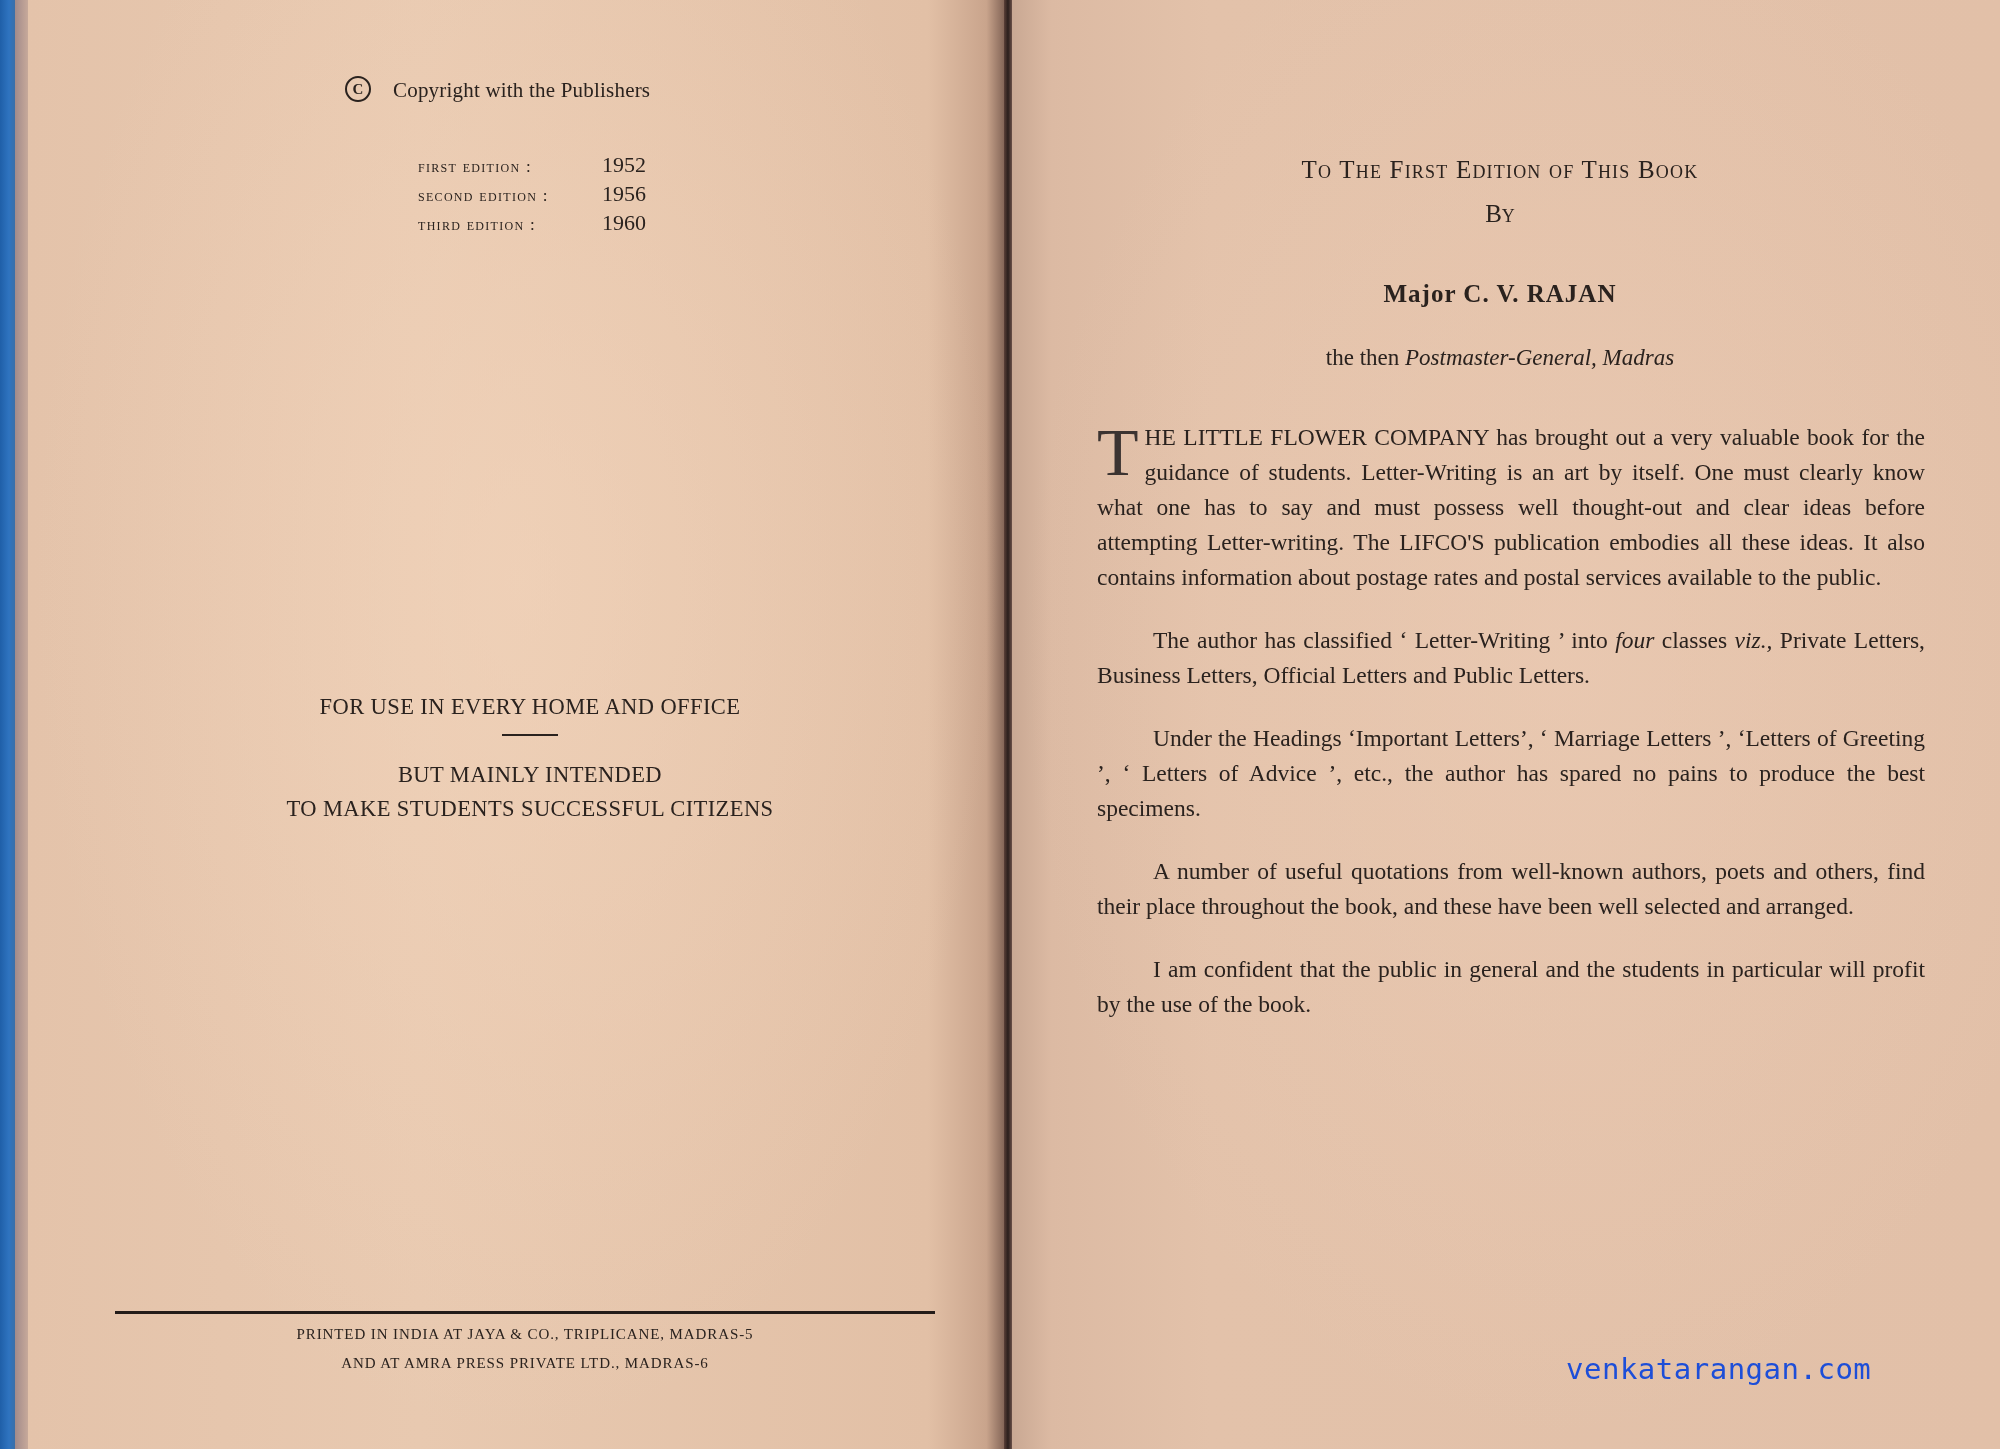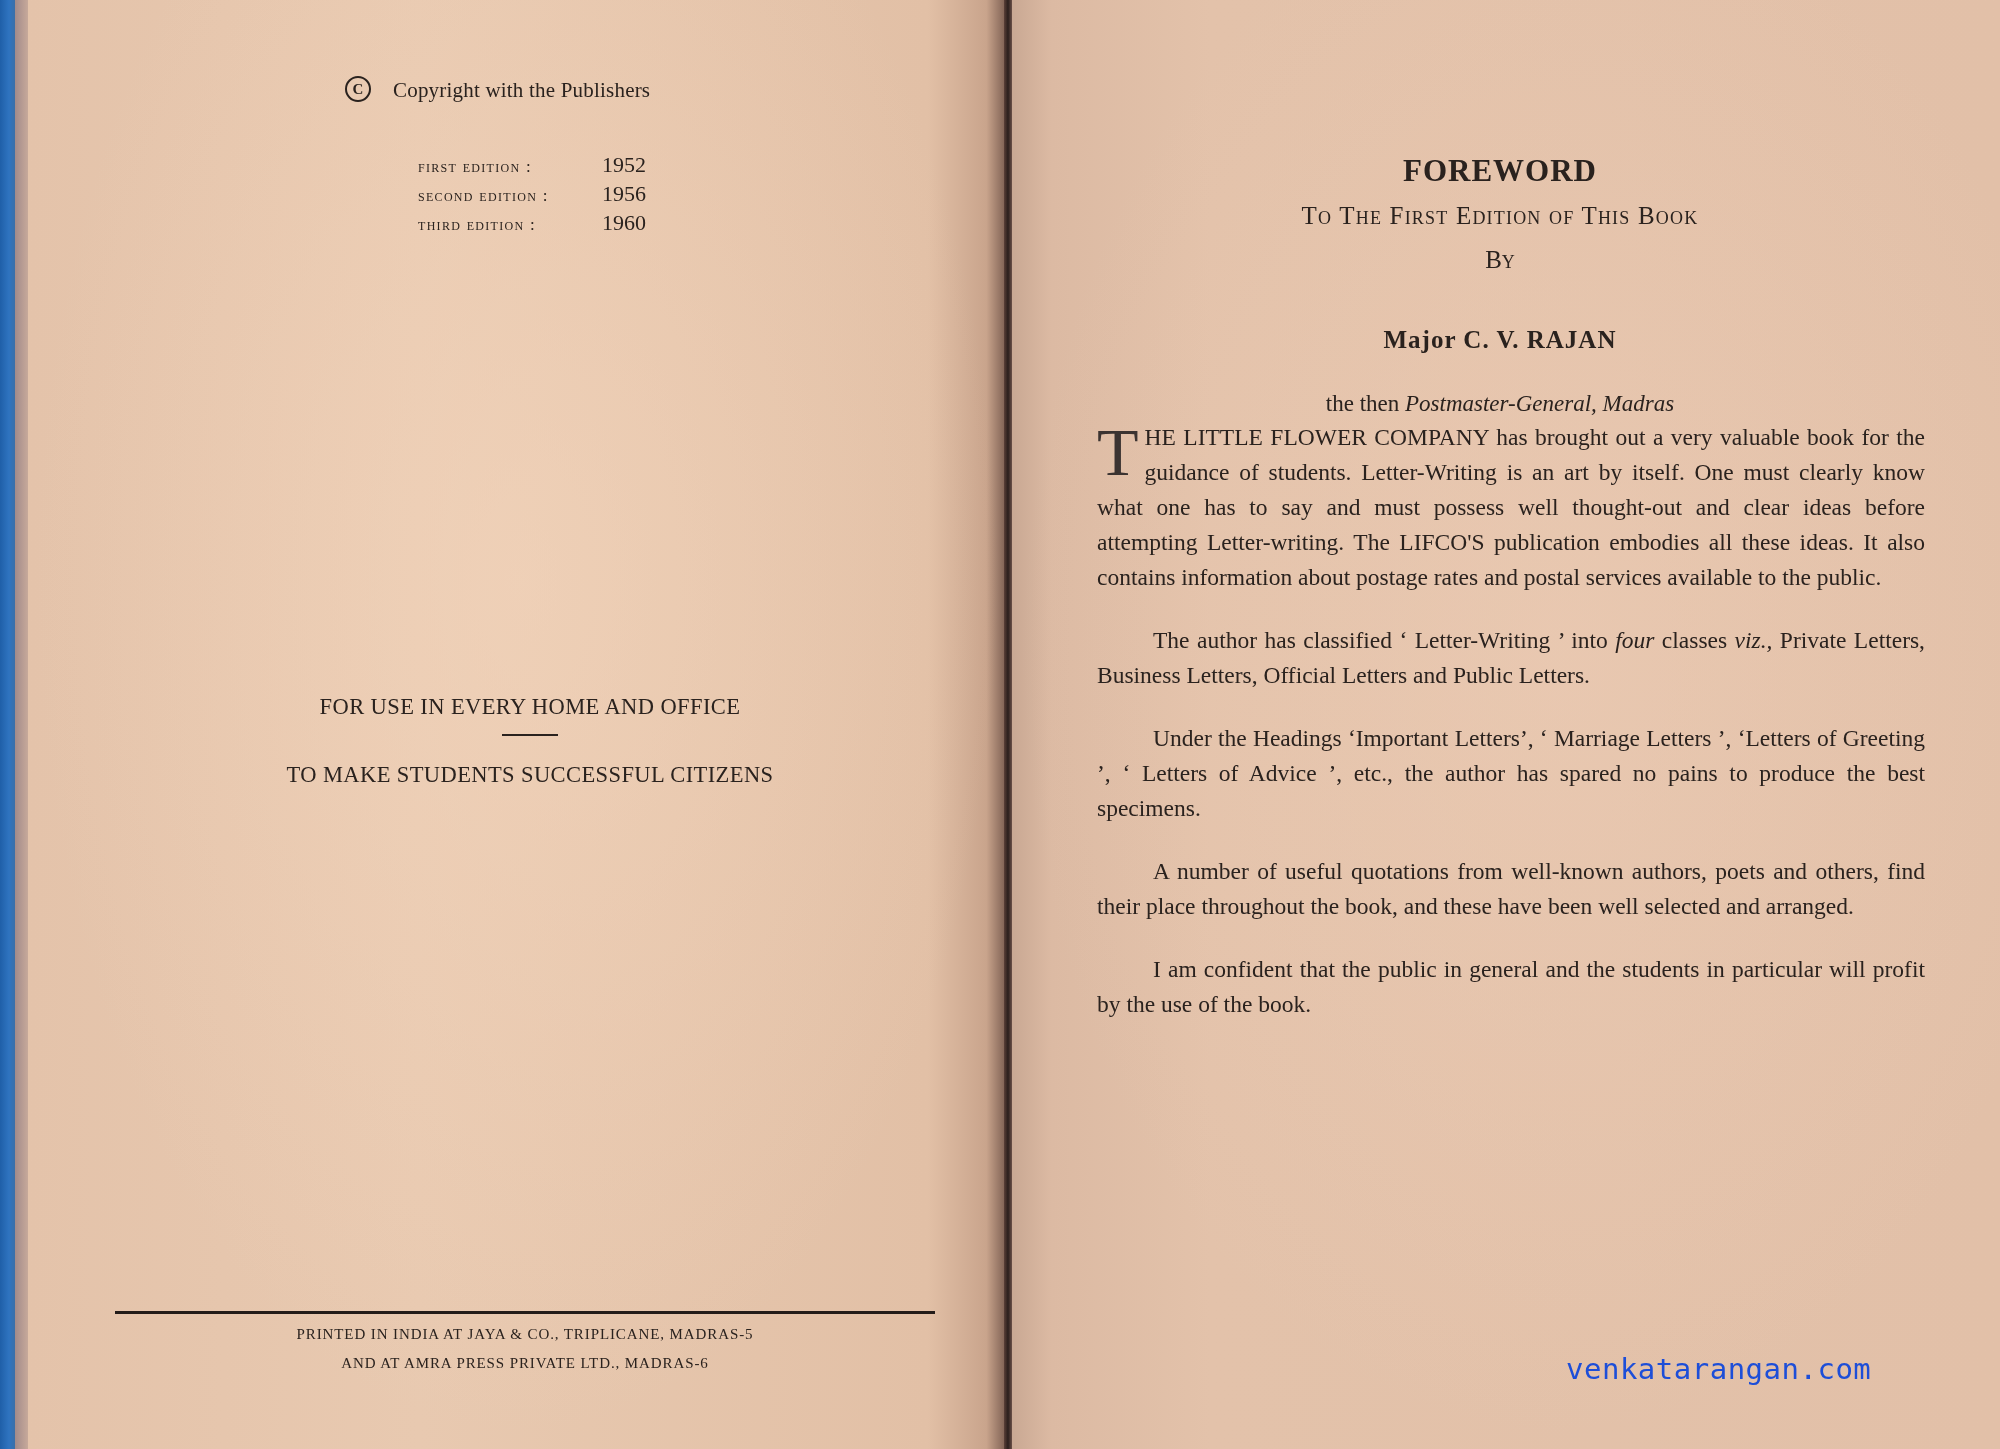--- a/index.html
+++ b/index.html
@@ -219,35 +219,35 @@
     </div>
     <div class="ed-row">
       <span class="ed-label">Third Edition :</span>
       <span class="ed-year">1960</span>
     </div>
   </div>
 
   <div class="usage">
     <div class="line">FOR USE  IN EVERY HOME AND OFFICE</div>
     <div class="dash"></div>
+    <div class="line">BUT MAINLY INTENDED</div>
     <div class="line">TO MAKE STUDENTS SUCCESSFUL CITIZENS</div>
   </div>
 
   <div class="footer-rule"></div>
   <div class="imprint">
     <div class="line">Printed in India at Jaya &amp; Co., Triplicane, Madras-5</div>
     <div class="line">and at  Amra Press Private Ltd.,  Madras-6</div>
   </div>
 
   <div class="gutter"></div>
 
   <div class="page-right"></div>
 
   <div class="foreword-head">
-    <div class="fw-title">FOREWORD</div>
     <div class="fw-sub">To The First Edition of This Book</div>
     <div class="fw-by">By</div>
     <div class="fw-author">Major C. V. RAJAN</div>
     <div class="fw-role">
       <span>the then</span>
       <i>Postmaster-General,</i>
       <i>Madras</i>
     </div>
   </div>
 

